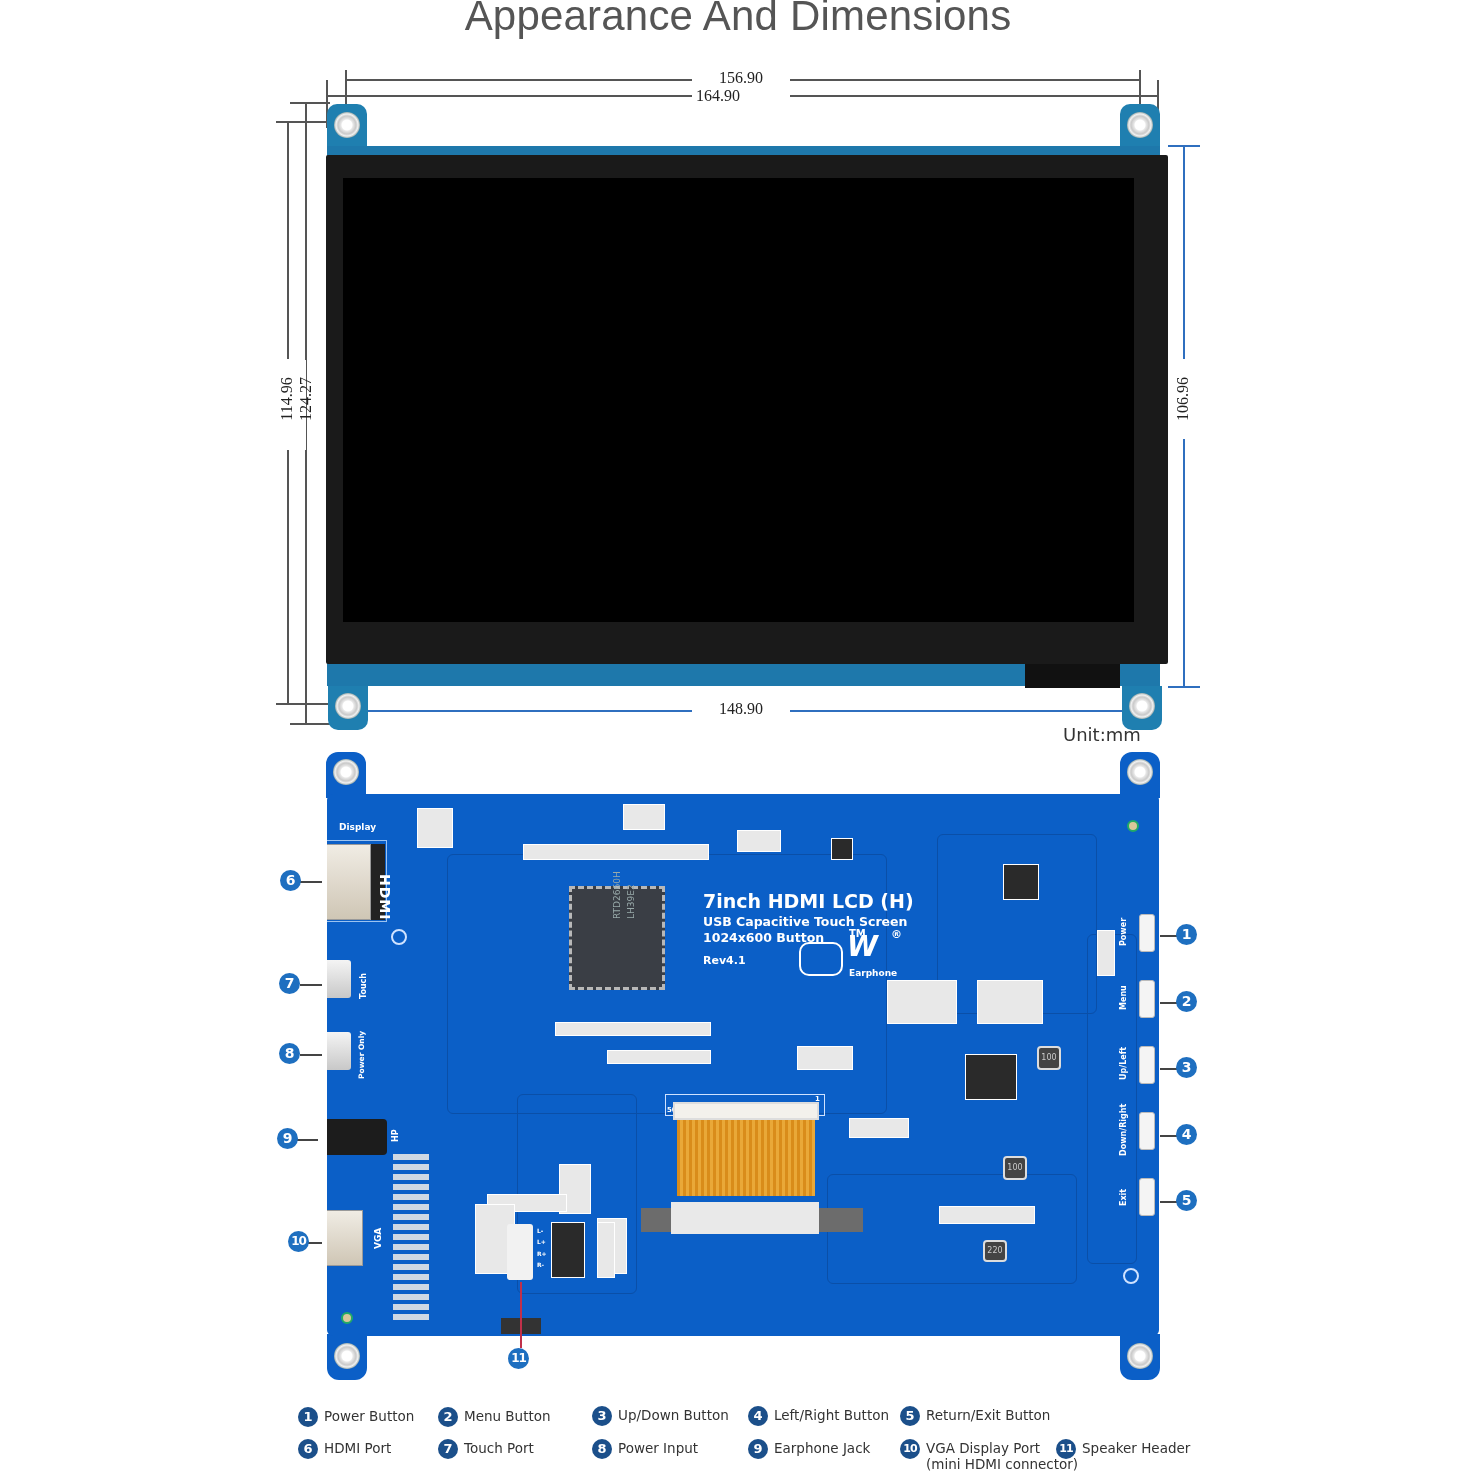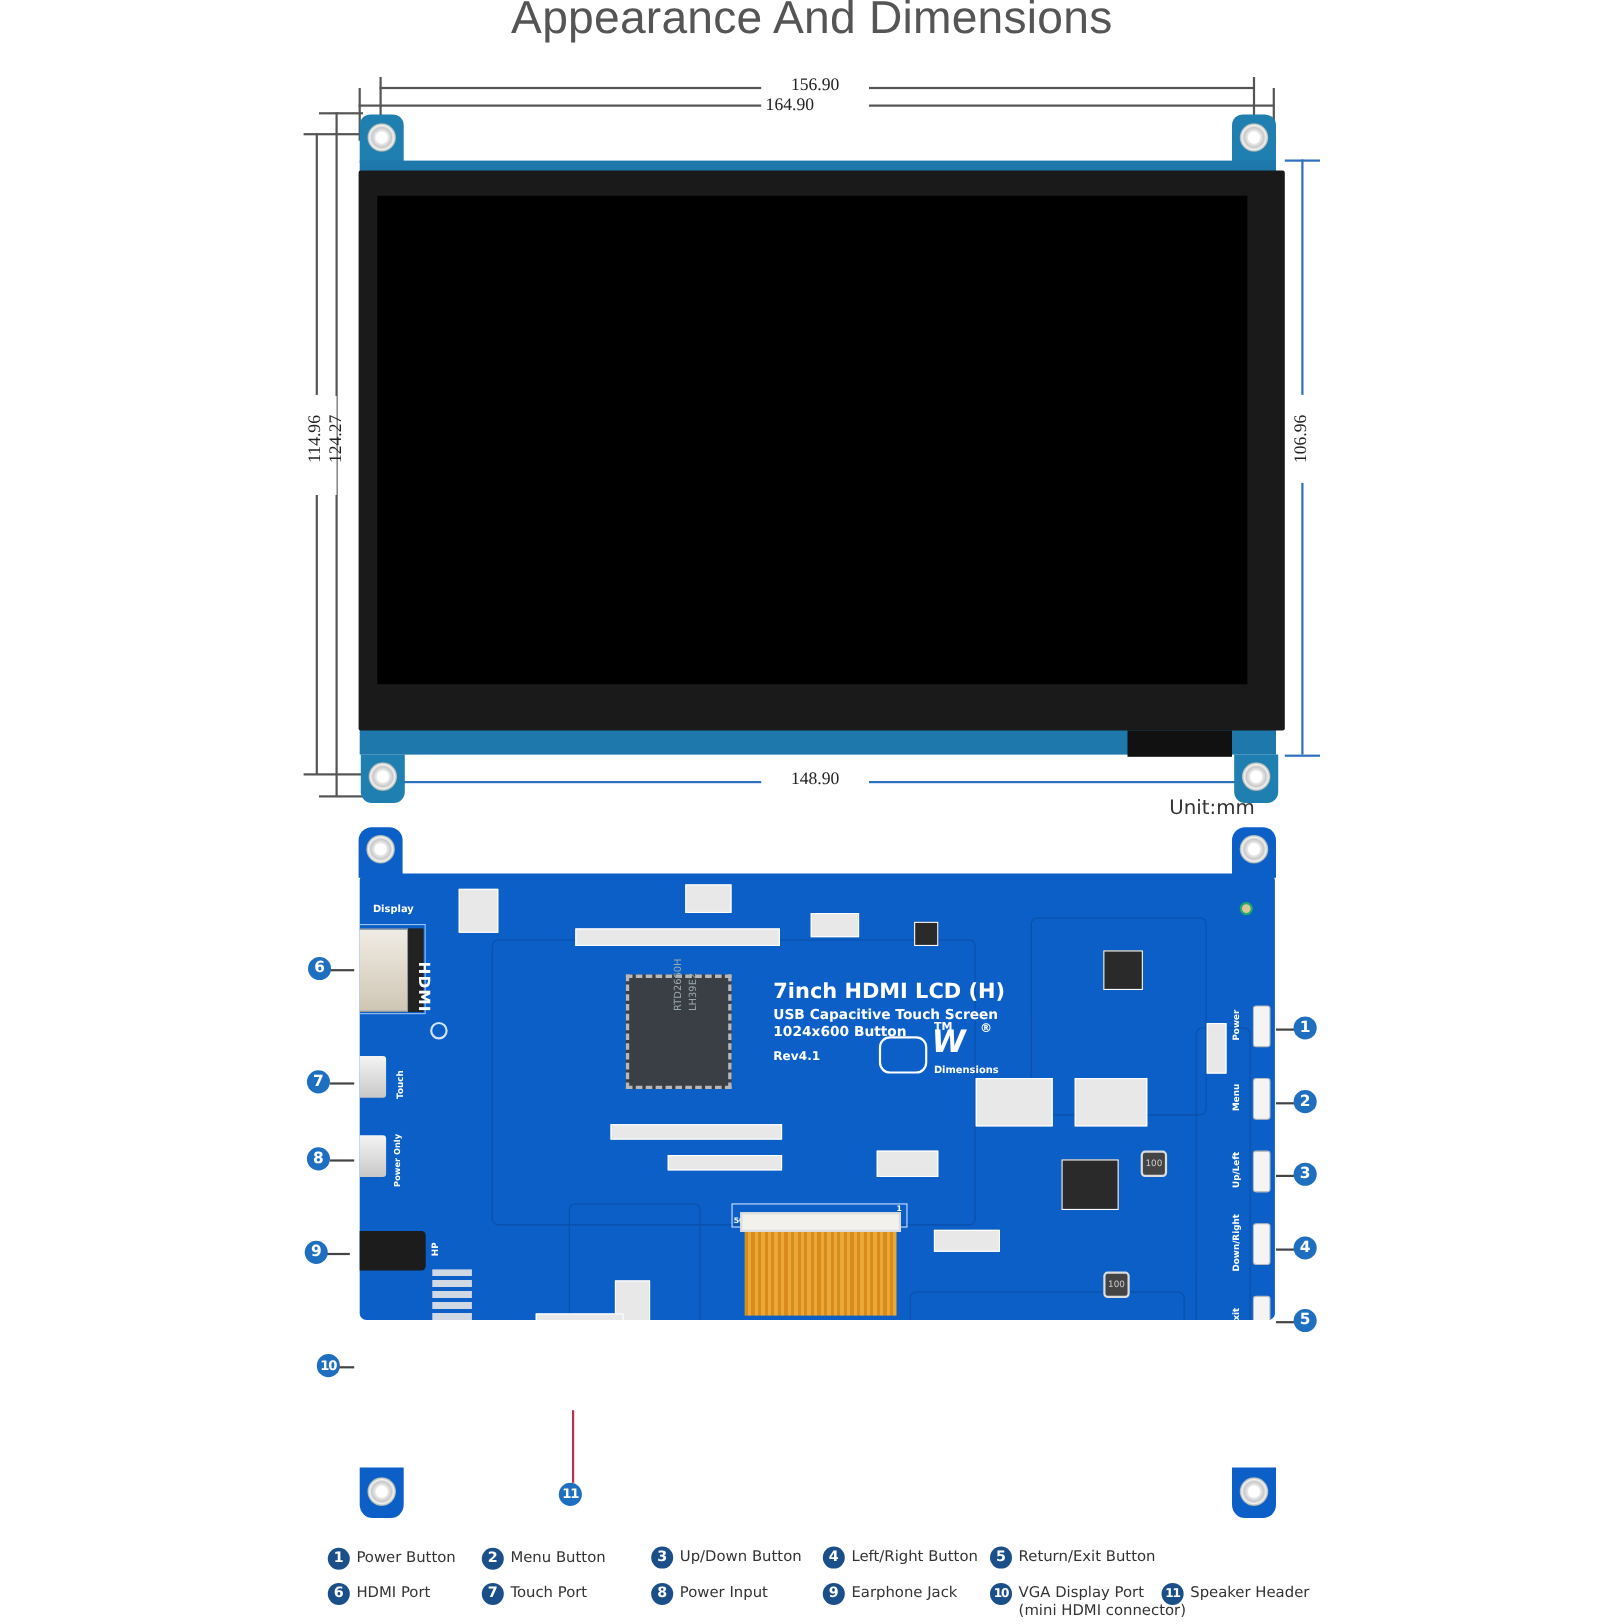--- a/index.html
+++ b/index.html
@@ -112,21 +112,21 @@
 
   <div class="abs pcb-tab" style="left:326px;top:752px;"></div>
   <div class="abs pcb-tab" style="left:1120px;top:752px;"></div>
   <div class="abs hole" style="left:333px;top:759px;"></div>
   <div class="abs hole" style="left:1127px;top:759px;"></div>
   <div class="abs pcb-tab bottom" style="left:327px;top:1334px;"></div>
   <div class="abs pcb-tab bottom" style="left:1120px;top:1334px;"></div>
   <div class="abs hole" style="left:334px;top:1343px;"></div>
   <div class="abs hole" style="left:1127px;top:1343px;"></div>
 
-  <div class="abs pcb" style="left:327px;top:794px;width:832px;height:406px;">
+  <div class="abs pcb" style="left:327px;top:794px;width:832px;height:542px;">
 
     <div class="abs pcb-trace" style="left:120px;top:60px;width:440px;height:260px;"></div>
     <div class="abs pcb-trace" style="left:610px;top:40px;width:160px;height:180px;"></div>
     <div class="abs pcb-trace" style="left:190px;top:300px;width:120px;height:200px;"></div>
     <div class="abs pcb-trace" style="left:760px;top:140px;width:50px;height:330px;"></div>
     <div class="abs pcb-trace" style="left:500px;top:380px;width:250px;height:110px;"></div>
 
     <div class="abs silk" style="left:12px;top:28px;font-size:9px;">Display</div>
 
     <div class="abs" style="left:-2px;top:46px;width:62px;height:82px;border:1px solid #9cc3f0;"></div>
@@ -178,21 +178,21 @@
     <div class="abs smd-dark" style="left:638px;top:260px;width:52px;height:46px;"></div>
 
     <div class="abs silk" style="left:376px;top:96px;font-size:19px;">7inch HDMI LCD (H)</div>
     <div class="abs silk" style="left:376px;top:120px;font-size:12.5px;">USB Capacitive Touch Screen</div>
     <div class="abs silk" style="left:376px;top:136px;font-size:12.5px;">1024x600 Button</div>
     <div class="abs silk" style="left:376px;top:160px;font-size:11px;">Rev4.1</div>
     <div class="abs" style="left:472px;top:148px;width:44px;height:34px;border:2px solid #fff;border-radius:10px;"></div>
     <div class="abs silk" style="left:522px;top:134px;font-size:10px;">TM</div>
     <div class="abs silk" style="left:520px;top:136px;font-size:28px;font-style:italic;letter-spacing:-4px;">W</div>
     <div class="abs silk" style="left:564px;top:134px;font-size:11px;">®</div>
-    <div class="abs silk" style="left:522px;top:174px;font-size:9px;">Dimensions</div>
+    <div class="abs silk" style="left:522px;top:174px;font-size:9px;">Earphone</div>
 
     <div class="abs" style="left:338px;top:300px;width:160px;height:22px;border:1.5px solid #cfe2ff;"></div>
     <div class="abs silk" style="left:340px;top:312px;font-size:7px;">50</div>
     <div class="abs silk" style="left:488px;top:301px;font-size:7px;">1</div>
     <div class="abs fpc-conn" style="left:346px;top:308px;width:146px;height:18px;"></div>
     <div class="abs fpc" style="left:350px;top:326px;width:138px;height:76px;"></div>
     <div class="abs fpc-base" style="left:314px;top:414px;width:222px;height:24px;"></div>
     <div class="abs fpc-tape" style="left:344px;top:408px;width:148px;height:32px;"></div>
 
     <div class="abs" style="left:180px;top:430px;width:26px;height:56px;background:#f2f2f2;border-radius:3px;"></div>

